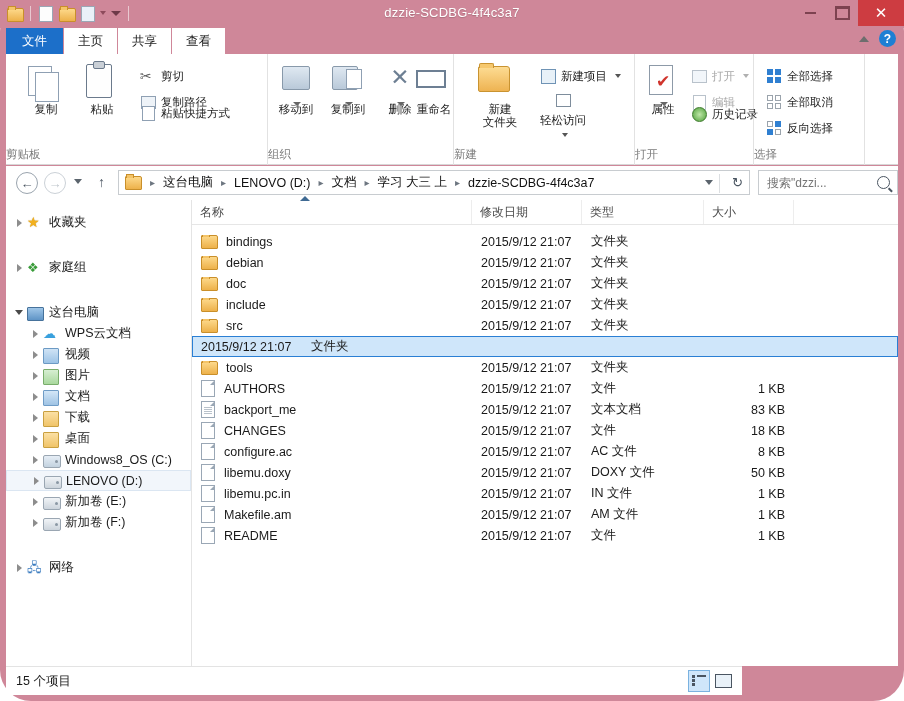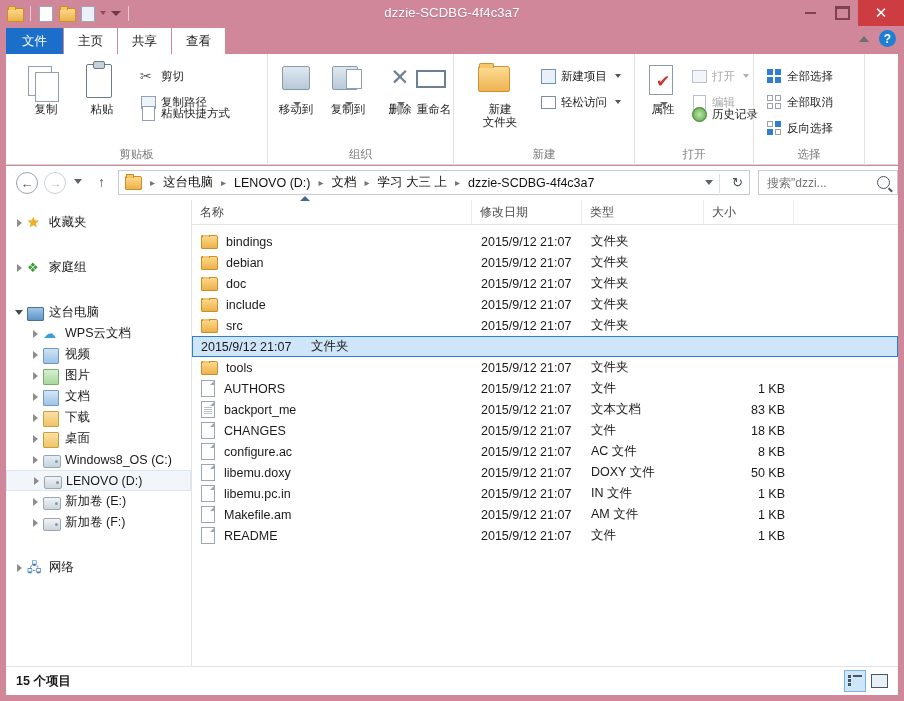--- a/index.html
+++ b/index.html
@@ -8,20 +8,21 @@
     overflow: hidden;
     font-family: "Liberation Sans", "DejaVu Sans", sans-serif;
     font-size: 12px;
     background: #ffffff;
   }
   #window {
     position: relative;
     width: 904px; height: 701px;
     background: #cf8799;
     box-sizing: border-box;
+    border-radius: 31px;
   }
 
   
   #titlebar {
     position: absolute; top: 0; left: 0; width: 904px; height: 28px;
     background: #cf8799;
   }
   #qat {
     position: absolute; left: 6px; top: 2px; height: 22px;
     display: flex; align-items: center; gap: 3px;
@@ -96,21 +97,21 @@
   #ribbon {
     position: absolute; top: 54px; left: 6px; width: 892px; height: 111px;
     background: #ffffff; border-bottom: 1px solid #d7d7d7;
     box-sizing: border-box;
   }
   .rgroup {
     position: absolute; top: 0; height: 111px; border-right: 1px solid #e2e2e2;
     box-sizing: border-box;
   }
   .rgroup-label {
-    position: absolute; bottom: 3px; left: 0; width: 100%; text-align: center;
+    position: absolute; bottom: 3px; left: 0; width: 100%; 
     font-size: 11.5px; color: #7b7b7b;
   }
   .bigbtn {
     position: absolute; width: 52px; text-align: center; top: 8px;
     font-size: 11.5px; color: #1e1e1e; line-height: 13px;
   }
   .bigbtn .glyph { display: block; height: 38px; margin-bottom: 3px; position: relative; }
   .smallbtn {
     position: absolute; height: 20px; display: flex; align-items: center; gap: 5px;
     font-size: 11.5px; color: #1e1e1e; white-space: nowrap;
@@ -280,23 +281,23 @@
     content: ""; position: absolute; right: -1px; top: -1px;
     border-left: 5px solid transparent; border-bottom: 5px solid #9aa7b5;
   }
   .row-file.text:after {
     content: ""; position: absolute; left: 2px; top: 5px; width: 8px; height: 1px;
     background: #b9c2cb; box-shadow: 0 2px 0 #b9c2cb, 0 4px 0 #b9c2cb, 0 6px 0 #b9c2cb;
   }
 
   
   #statusbar {
-    position: absolute; top: 666px; left: 6px; width: 892px; height: 29px;
+    position: absolute; top: 666px; left: 6px; width: 736px; height: 29px;
     background: #ffffff; border-top: 1px solid #e3e3e3;
-    display: flex; align-items: center; box-sizing: border-box; font-weight: bold;
+    display: flex; align-items: center; box-sizing: border-box;
   }
   #status-text { margin-left: 10px; font-size: 12.5px; color: #1a1a1a; }
   #viewbtns { position: absolute; right: 8px; top: 3px; display: flex; gap: 2px; }
   .viewbtn {
     width: 22px; height: 22px; display: flex; align-items: center; justify-content: center;
     box-sizing: border-box;
   }
   .viewbtn.active { background: #cfe6fa; border: 1px solid #7ab2e0; }
   .vb-details { position: relative; width: 14px; height: 12px; }
   .vb-details i { position: absolute; left: 5px; width: 9px; height: 1.5px; background: #4a5561; }
@@ -420,21 +421,21 @@
         <span>新建</span><br>
         <span>文件夹</span>
       </div>
       <div class="smallbtn" style="left:86px;top:12px;">
         <span class="sicon">
             <span style="position:absolute;left:1px;top:1px;width:13px;height:13px;background:#e8f1f8;border:1px solid #6f93b5;"></span>
           </span>
         <span>新建项目</span>
         <span class="mini-caret"></span>
       </div>
-      <div class="smallbtn" style="left:86px;top:38px;">
+      <div class="smallbtn" style="left:86px;top:38px;flex-direction:column;">
         <span class="sicon">
             <span style="position:absolute;left:1px;top:2px;width:13px;height:11px;background:#fff;border:1px solid #7e8d9c;"></span>
           </span>
         <span>轻松访问</span>
         <span class="mini-caret"></span>
       </div>
       <div class="rgroup-label">新建</div>
     </div>
 
     <div class="rgroup" style="left:629px;width:119px;">

